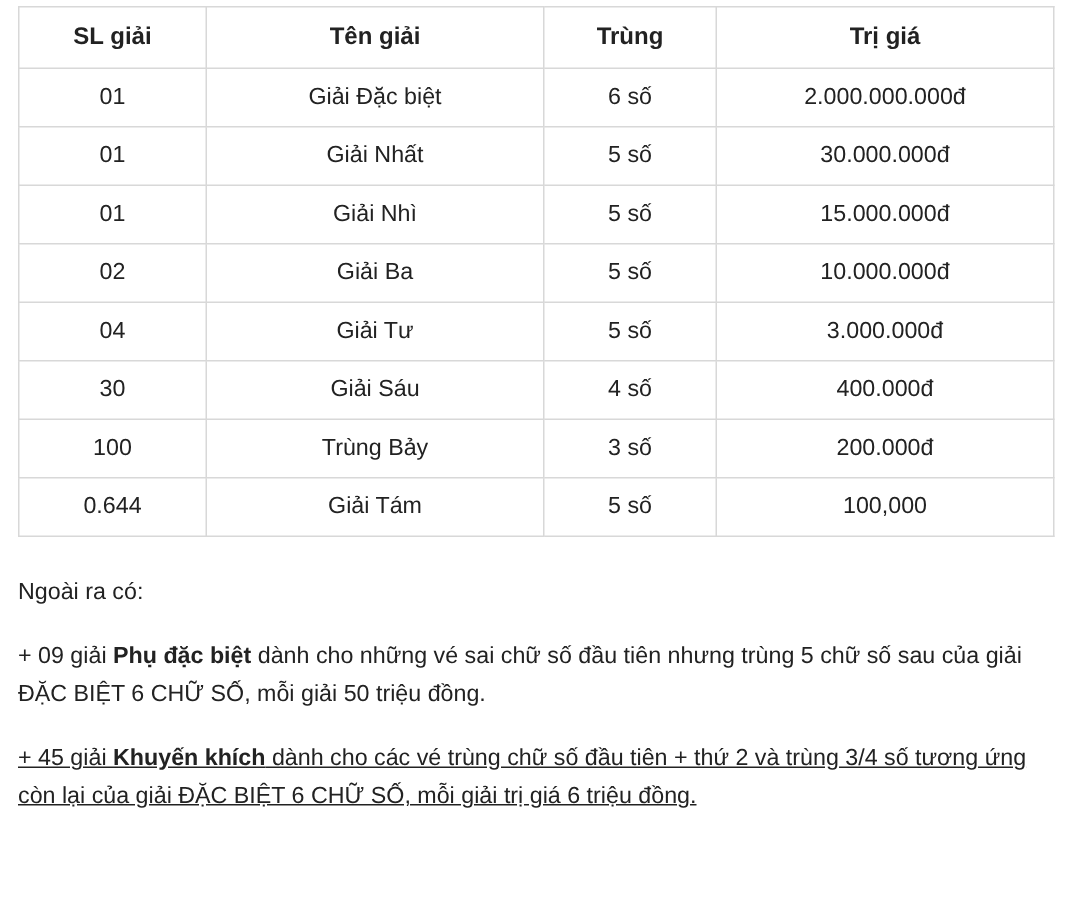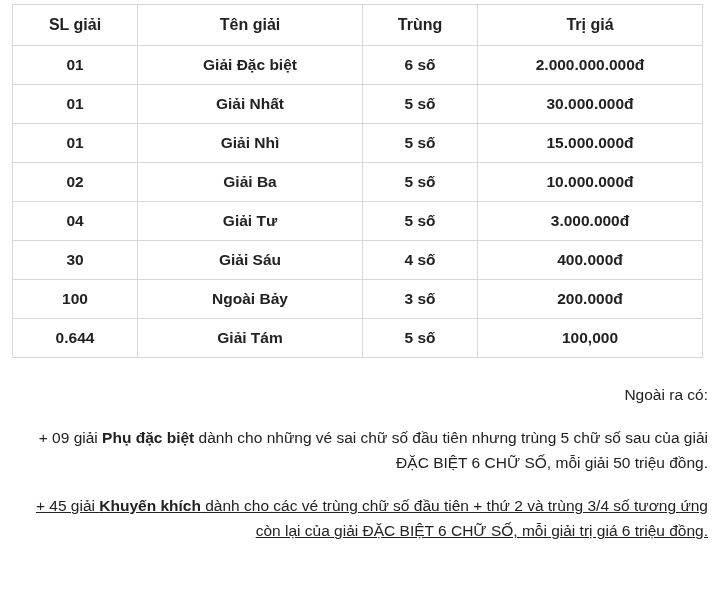--- a/index.html
+++ b/index.html
@@ -36,36 +36,35 @@
     color: #222222;
     padding: 0;
     height: 38px;
   }
   table.prize-table thead th {
     font-weight: bold;
     height: 40px;
     font-size: 16px;
   }
   table.prize-table tbody td {
-    font-weight: bold;
+    font-weight: normal;
   }
   col.c0 { width: 125px; }
   col.c1 { width: 225px; }
   col.c2 { width: 115px; }
   col.c3 { width: 225px; }
 
   .notes {
     margin: 24px 12px 0 12px;
     font-size: 15.5px;
     line-height: 1.62;
     color: #222222;
   }
   .notes p {
     margin: 0 0 18px 0;
-    text-align: right;
   }
   .notes p:last-child {
     margin-bottom: 0;
     text-decoration: underline;
   }
   .notes b {
     font-weight: bold;
   }
 </style>
 </head>
@@ -120,21 +119,21 @@
         <td>3.000.000đ</td>
       </tr>
       <tr>
         <td>30</td>
         <td>Giải Sáu</td>
         <td>4 số</td>
         <td>400.000đ</td>
       </tr>
       <tr>
         <td>100</td>
-        <td>Ngoài Bảy</td>
+        <td>Trùng Bảy</td>
         <td>3 số</td>
         <td>200.000đ</td>
       </tr>
       <tr>
         <td>0.644</td>
         <td>Giải Tám</td>
         <td>5 số</td>
         <td>100,000</td>
       </tr>
     </tbody>

